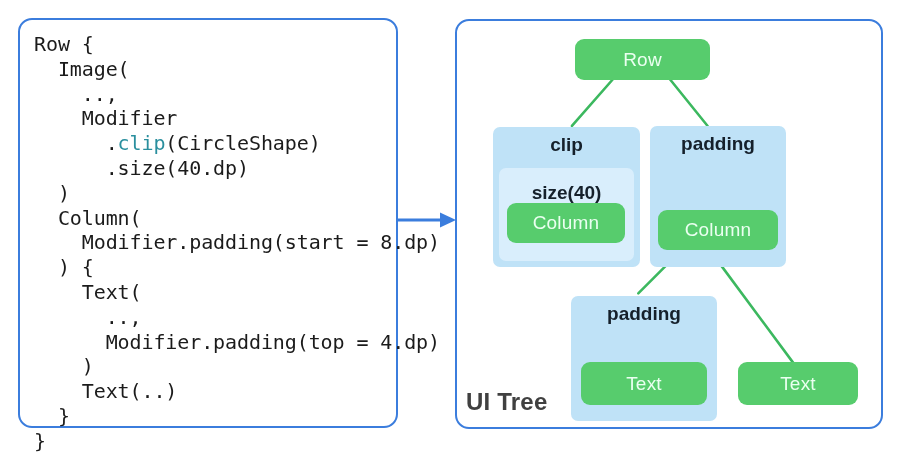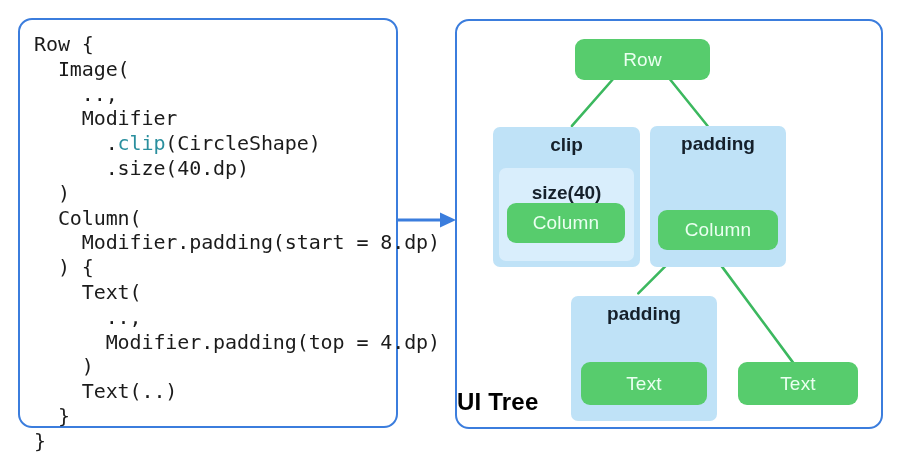--- a/index.html
+++ b/index.html
@@ -109,25 +109,25 @@
     font-weight: bold;
     font-size: 19px;
     flex-direction: column;
     justify-content: flex-start;
     padding-top: 14px;
   }
   .mod-label { display: block; }
 
   #ui-tree-label {
     position: absolute;
-    left: 0;
+    left: 9px;
     bottom: 11px;
     font-size: 24px;
     font-weight: bold;
-    color: #000000;
+    color: #404040;
     letter-spacing: 0.2px;
     margin-top: 36px;
   }
 </style>
 </head>
 <body>
 
 <div id="canvas">
 
   <div id="code-panel">

